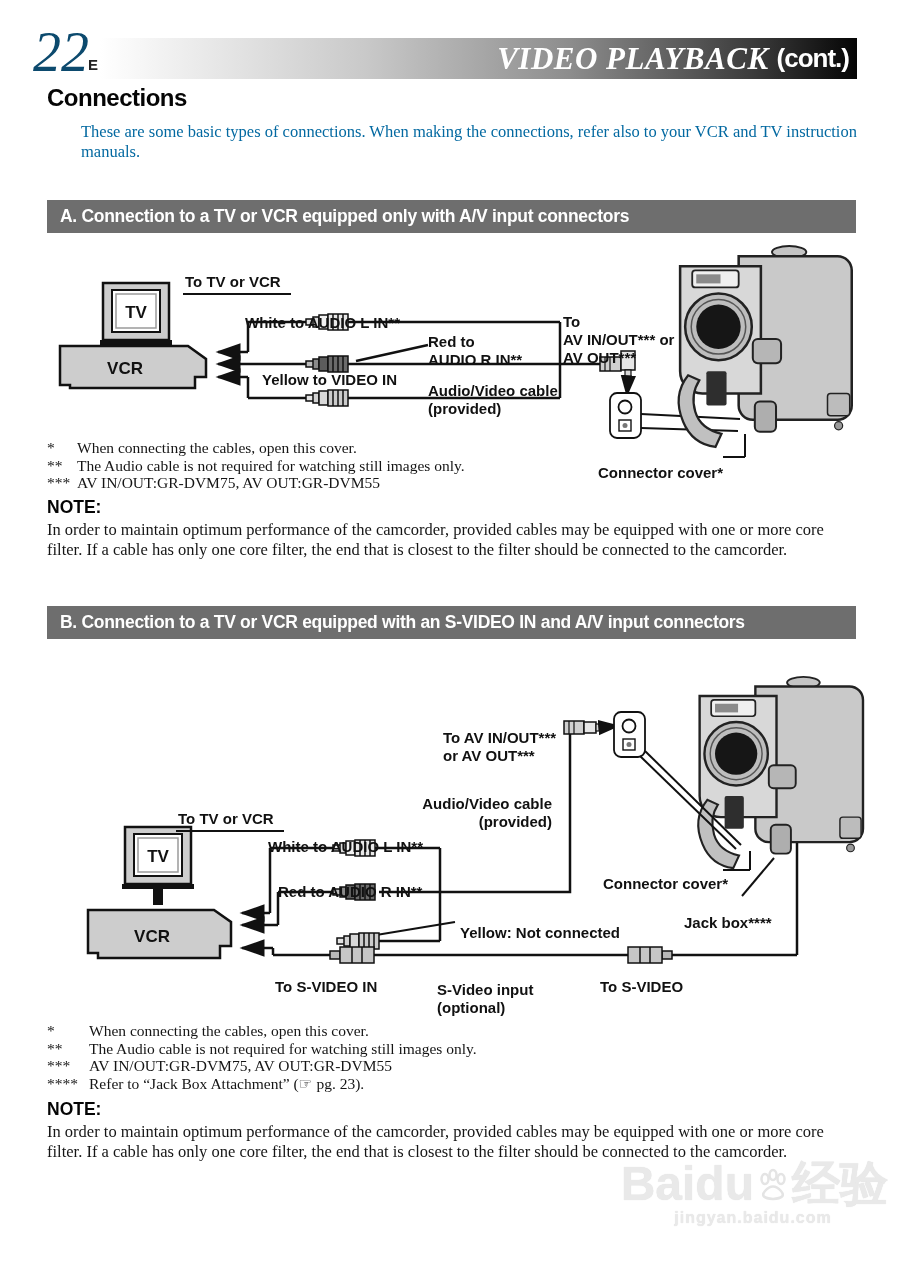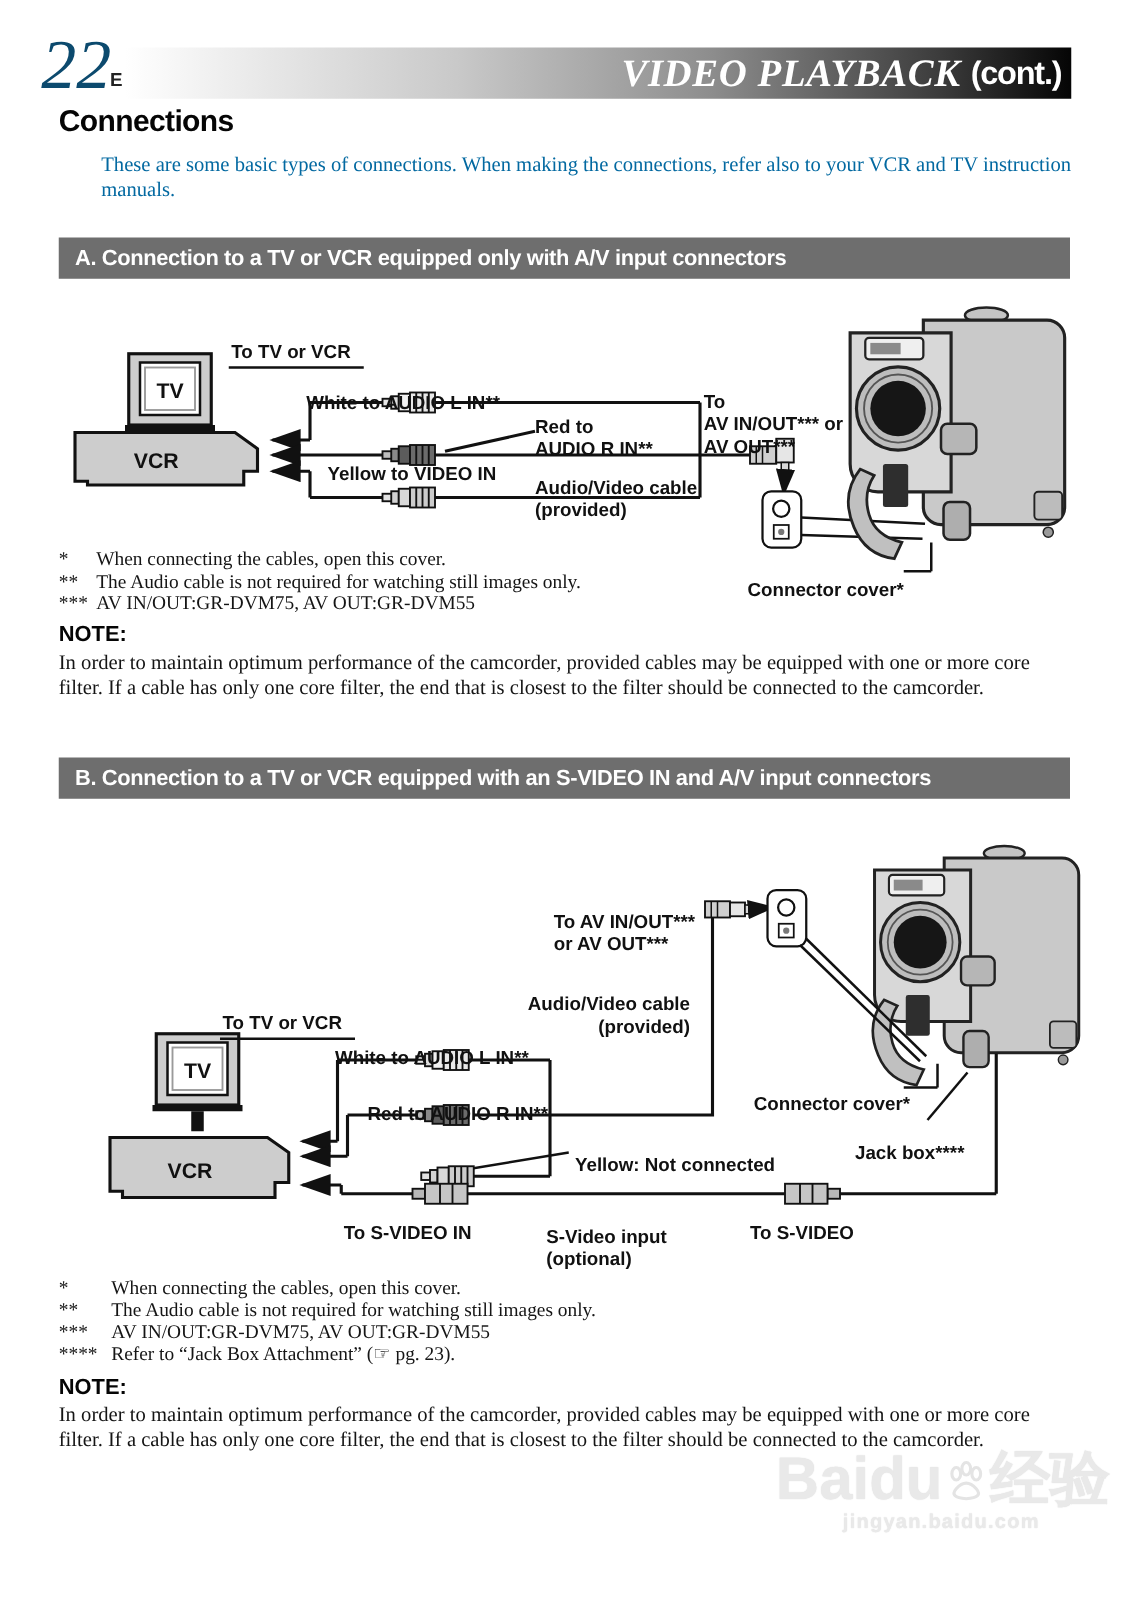--- a/index.html
+++ b/index.html
@@ -16,21 +16,21 @@
       font-size:31px;color:#fff;letter-spacing:0.5px;}
   #header-cont{font-family:"Liberation Sans",sans-serif;font-weight:bold;font-size:26px;color:#fff;
       margin-left:8px;letter-spacing:-1px;}
   #connections-heading{left:47px;top:84px;font-family:"Liberation Sans",sans-serif;font-weight:bold;
       font-size:24px;letter-spacing:-0.5px;color:#050505;}
   #intro-text{left:47px;top:122px;width:800px;font-size:16.5px;line-height:20px;color:#0369a1;margin-left:34px;}
   
   .section-bar{left:47px;width:809px;height:33px;background:#6e6e6e;color:#fff;
       font-family:"Liberation Sans",sans-serif;font-weight:bold;font-size:17.5px;letter-spacing:-0.3px;
       line-height:33px;padding-left:13px;box-sizing:border-box;}
-  #section-a-bar{top:190px;}
+  #section-a-bar{top:200px;}
   #section-b-bar{top:606px;}
   
   .dlabel{font-family:"Liberation Sans",sans-serif;font-weight:bold;font-size:15px;color:#111;
       line-height:18px;white-space:nowrap;margin-top:15px;}
   .underlined{border-bottom:2px solid #111;padding:0 10px 2px 2px;}
   .right{text-align:right;}
   
   .footnotes{left:47px;width:810px;font-size:15.5px;line-height:17.5px;color:#151515;}
   .fn-row{display:flex;}
   .fn-mark{flex:0 0 30px;}
@@ -322,21 +322,21 @@
   <div class="abs dlabel" style="left:443px;top:714px">
     <div>To AV IN/OUT***</div>
     <div>or AV OUT***</div>
   </div>
   <div class="abs dlabel right" style="left:380px;top:780px;width:172px">
     <div>Audio/Video cable</div>
     <div>(provided)</div>
   </div>
   <div class="abs dlabel underlined" style="left:176px;top:795px">To TV or VCR</div>
   <div class="abs dlabel" style="left:268px;top:823px">White to AUDIO L IN**</div>
-  <div class="abs dlabel" style="left:294px;top:868px">Red to AUDIO R IN**</div>
+  <div class="abs dlabel" style="left:278px;top:868px">Red to AUDIO R IN**</div>
   <div class="abs dlabel" style="left:603px;top:860px">Connector cover*</div>
   <div class="abs dlabel" style="left:684px;top:899px">Jack box****</div>
   <div class="abs dlabel" style="left:460px;top:909px">Yellow: Not connected</div>
   <div class="abs dlabel" style="left:275px;top:963px">To S-VIDEO IN</div>
   <div class="abs dlabel" style="left:437px;top:966px">
     <div>S-Video input</div>
     <div>(optional)</div>
   </div>
   <div class="abs dlabel" style="left:600px;top:963px">To S-VIDEO</div>
 

